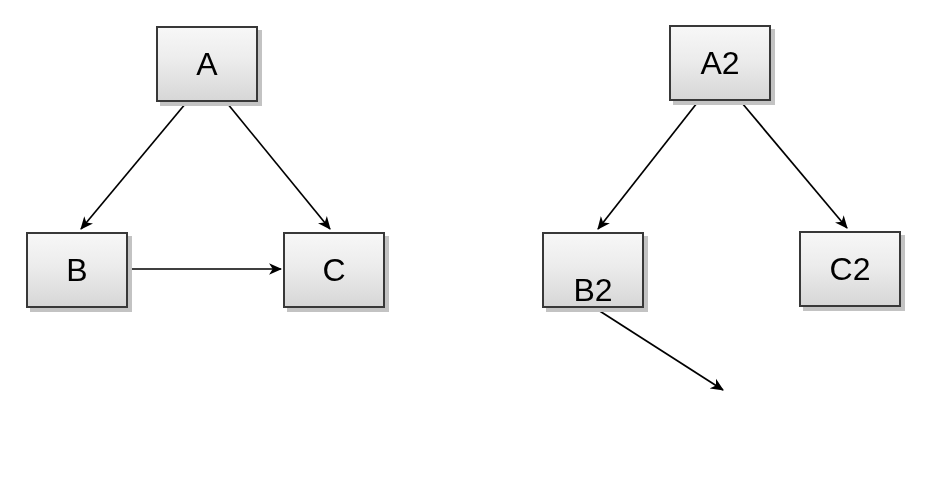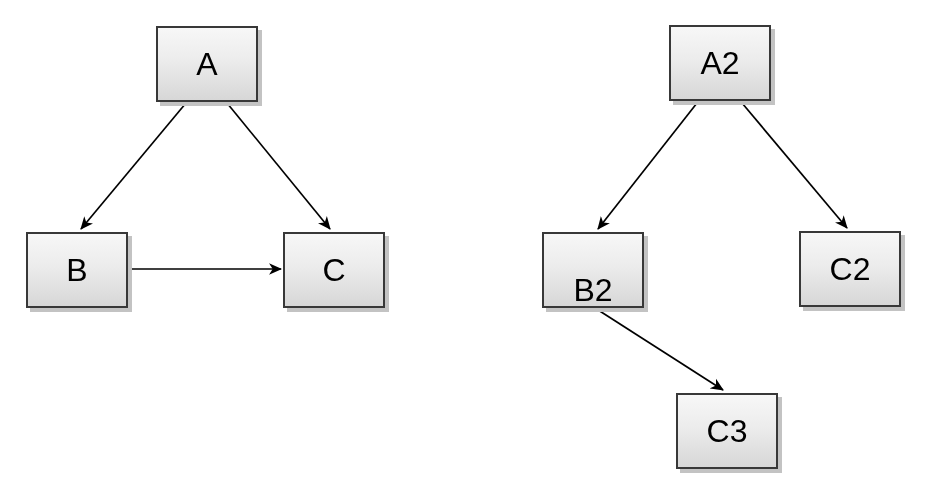--- a/index.html
+++ b/index.html
@@ -88,17 +88,14 @@
 
   <div class="node pos-A2">
     <span class="node-label">A2</span>
   </div>
   <div class="node pos-B2">
     <span class="node-label">B2</span>
   </div>
   <div class="node pos-C2">
     <span class="node-label">C2</span>
   </div>
-  <div class="node pos-C3">
-    <span class="node-label">C3</span>
-  </div>
 
 </div>
 
 </body></html>

